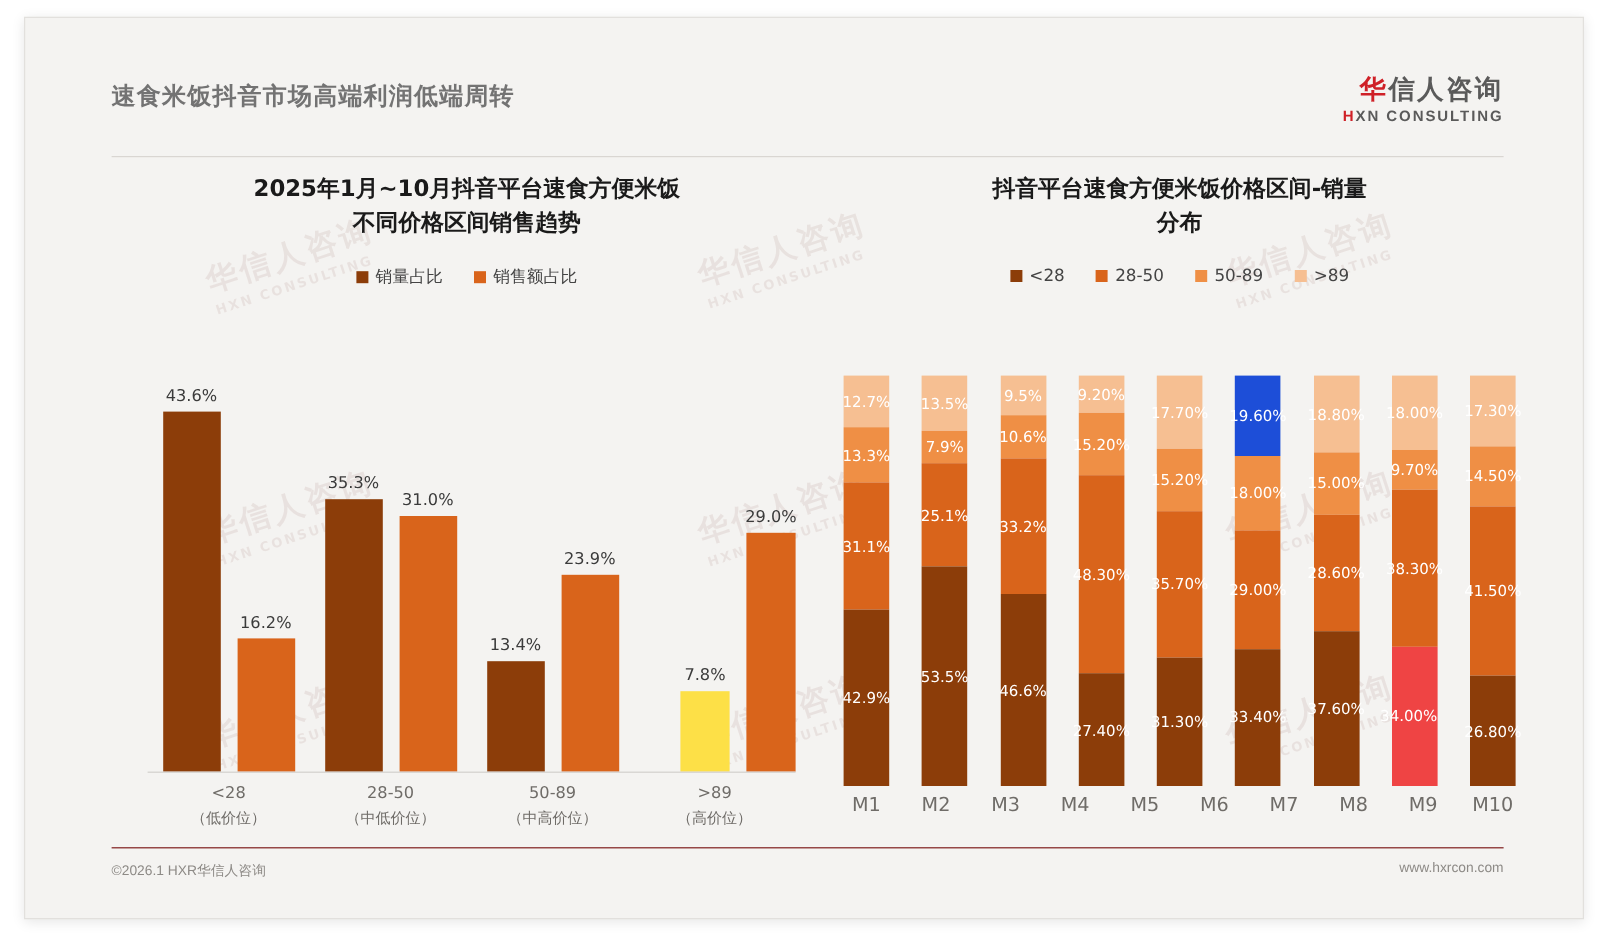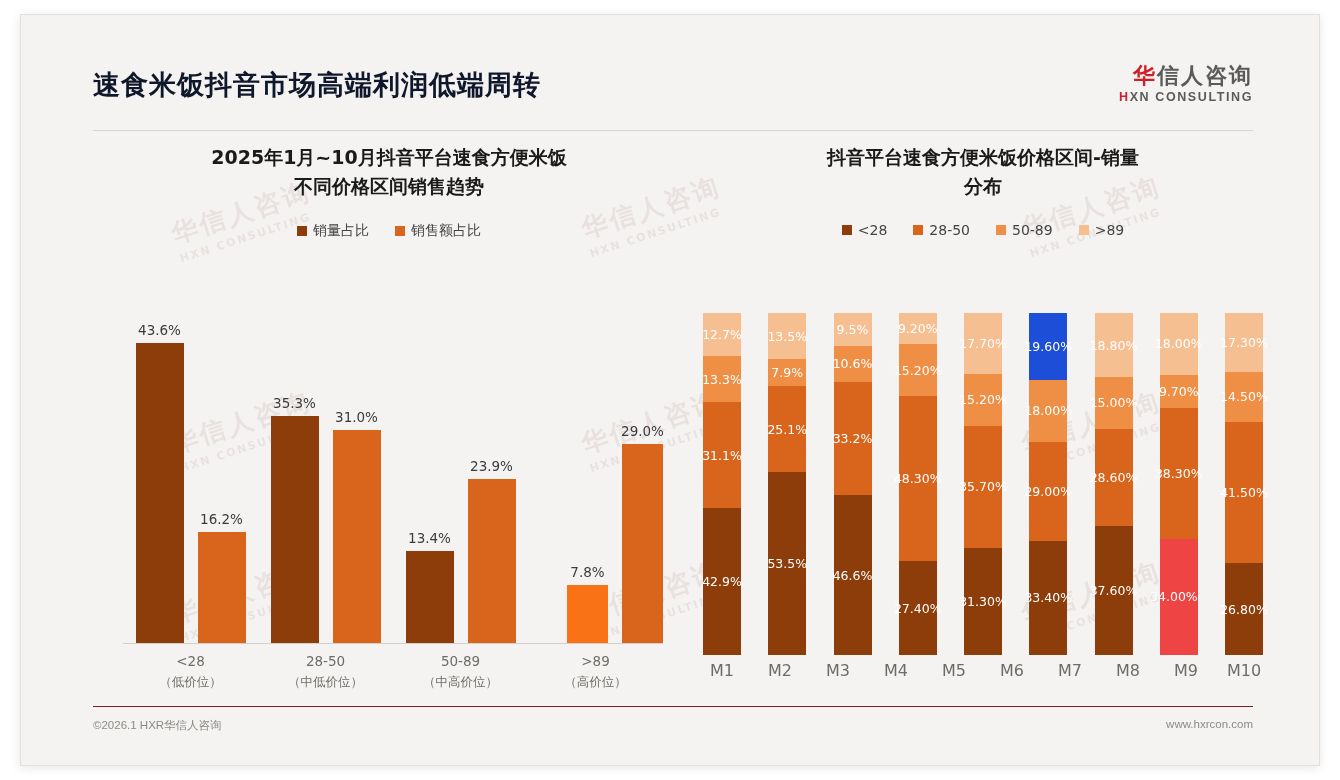--- a/index.html
+++ b/index.html
@@ -16,22 +16,22 @@
     box-shadow: 0 2px 10px rgba(0,0,0,0.10);
     overflow: hidden;
   }
   
   #header {
     position: absolute; left: 72px; top: 44px; width: 1160px; height: 72px;
     border-bottom: 1px solid #d9d6d2;
   }
   #title {
     position: absolute; left: 0; top: 8px;
-    font-size: 27px; font-weight: bold; letter-spacing: 1px;
-    color: #0f172a;
+    font-size: 20px; font-weight: bold; letter-spacing: 1px;
+    color: #737373;
     font-family: "DejaVu Sans", "Liberation Sans", sans-serif;
   }
   #logo { position: absolute; right: 0; top: 4px; text-align: right; }
   #logo-cn {
     font-size: 22px; font-weight: bold; letter-spacing: 2px;
     font-family: "DejaVu Sans", "Liberation Sans", sans-serif;
     line-height: 1.15;
   }
   #logo-cn .c1 { color: #cf2027; }
   #logo-cn .c2 { color: #5a5a5a; }
@@ -218,21 +218,21 @@
         </div>
         <div class="grp-group" style="left: 270px; width: 135px;">
           <div class="grp-bar" style="height: 92.125px; background: rgb(140, 61, 9);">
             <span class="val">13.4%</span>
           </div>
           <div class="grp-bar" style="height: 164.312px; background: rgb(217, 100, 27);">
             <span class="val">23.9%</span>
           </div>
         </div>
         <div class="grp-group" style="left: 405px; width: 135px;">
-          <div class="grp-bar" style="height: 58px; background: #f97316; margin-left: 39px;">
+          <div class="grp-bar" style="height: 67px; background: #fde047; margin-left: 39px;">
             <span class="val">7.8%</span>
           </div>
           <div class="grp-bar" style="height: 199.375px; background: rgb(217, 100, 27);">
             <span class="val">29.0%</span>
           </div>
         </div>
       </div>
     <div id="grouped-axis"></div>
   <div class="xcat" style="left: 24px; width: 135px;"><span>&lt;28</span><span class="sub">（低价位）</span></div>
       <div class="xcat" style="left: 159px; width: 135px;"><span>28-50</span><span class="sub">（中低价位）</span></div>

